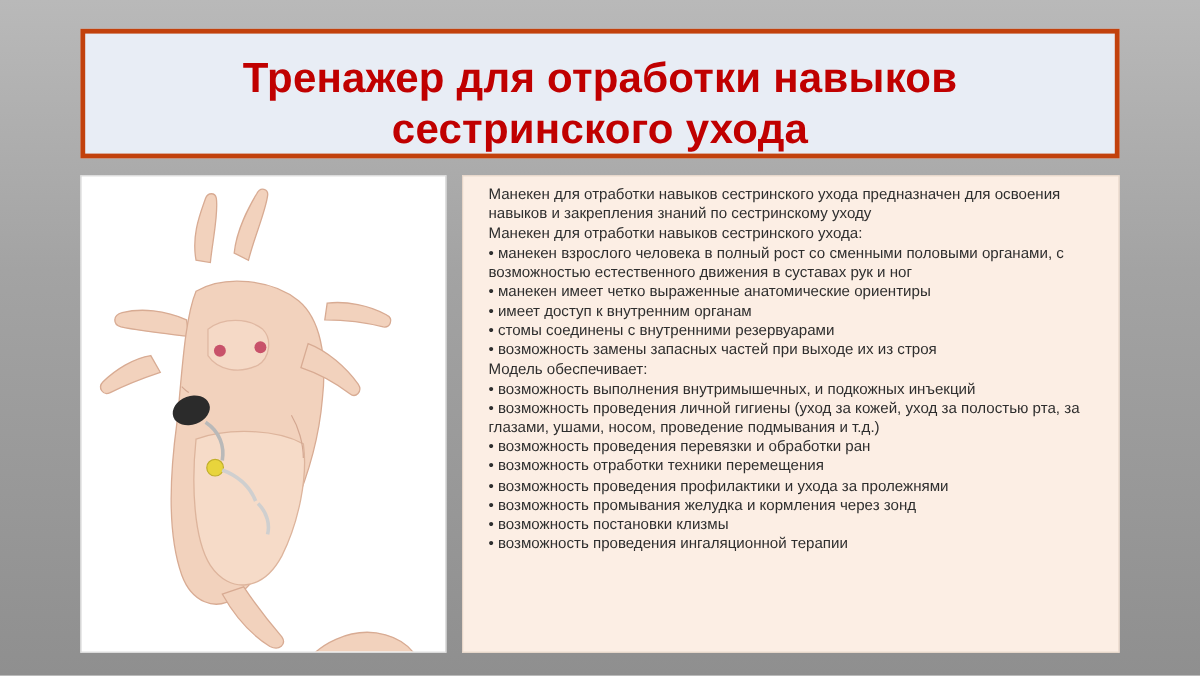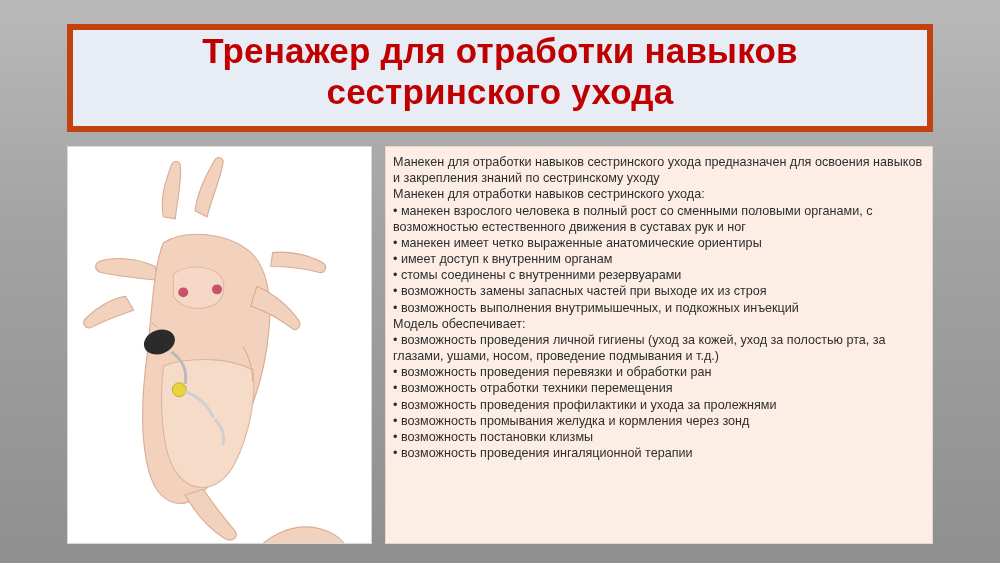--- a/index.html
+++ b/index.html
@@ -19,23 +19,23 @@
     width: 1000px;
     height: 563px;
   }
   .title-box {
     position: absolute;
     left: 67px;
     top: 24px;
     width: 866px;
     height: 108px;
     background: #e8edf5;
-    border: 6px solid #c2410c;
+    border: 4px solid #c2410c;
     display: flex;
-    align-items: flex-start;
+    align-items: flex-end;
     justify-content: center;
     box-sizing: border-box;
   }
   .title-text {
     color: #c00000;
     font-size: 35px;
     font-weight: bold;
     line-height: 1.18;
     text-align: center;
     letter-spacing: 0.2px;
@@ -61,21 +61,21 @@
   }
   .text-box {
     position: absolute;
     left: 385px;
     top: 146px;
     width: 548px;
     height: 398px;
     background: #fceee4;
     border: 1px solid #e7d6c9;
     box-sizing: border-box;
-    padding: 7px 8px 6px 7px;
+    padding: 7px 8px 6px 21px;
     overflow: hidden;
   }
   .body-text {
     color: #2e2e2e;
     font-size: 12.6px;
     line-height: 1.285;
     font-family: "Liberation Sans", sans-serif;
   }
   .body-text p {
     margin: 0;
@@ -142,22 +142,22 @@
 
   <div class="text-box">
     <div class="body-text">
       <p>Манекен для отработки навыков сестринского ухода предназначен для освоения навыков и закрепления знаний по сестринскому уходу</p>
       <p>Манекен для отработки навыков сестринского ухода:</p>
       <p>• манекен взрослого человека в полный рост со сменными половыми органами, с возможностью естественного движения в суставах рук и ног</p>
       <p>• манекен имеет четко выраженные анатомические ориентиры</p>
       <p>• имеет доступ к внутренним органам</p>
       <p>• стомы соединены с внутренними резервуарами</p>
       <p>• возможность замены запасных частей при выходе их из строя</p>
+      <p>Модель обеспечивает:</p>
       <p>• возможность выполнения внутримышечных, и подкожных инъекций</p>
-      <p>Модель обеспечивает:</p>
       <p>• возможность проведения личной гигиены (уход за кожей, уход за полостью рта, за глазами, ушами, носом, проведение подмывания и т.д.)</p>
       <p>• возможность проведения перевязки и обработки ран</p>
       <p>• возможность отработки техники перемещения</p>
       <p>• возможность проведения профилактики и ухода за пролежнями</p>
       <p>• возможность промывания желудка и кормления через зонд</p>
       <p>• возможность постановки клизмы</p>
       <p>• возможность проведения ингаляционной терапии</p>
     </div>
   </div>
 

